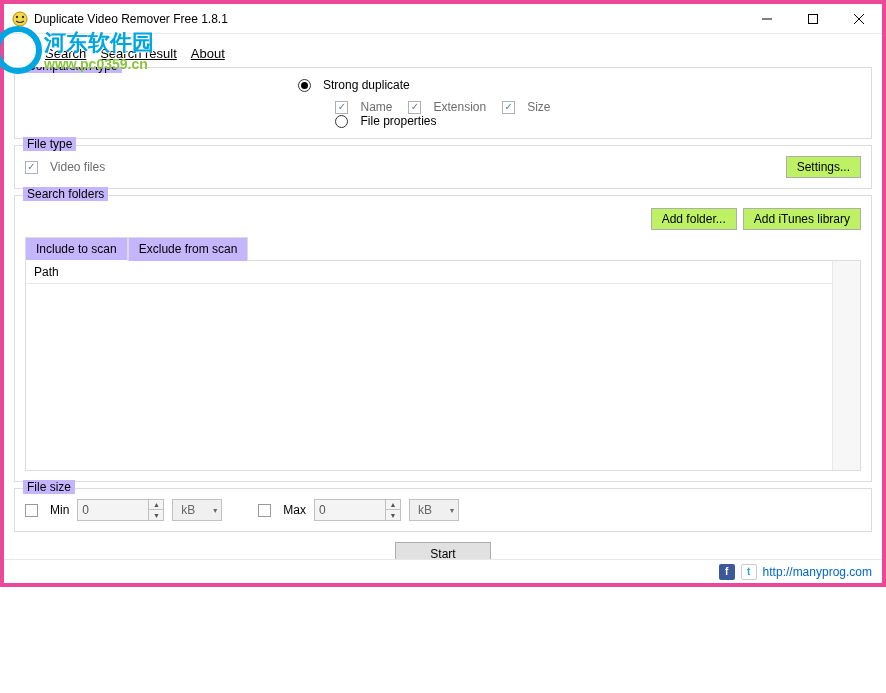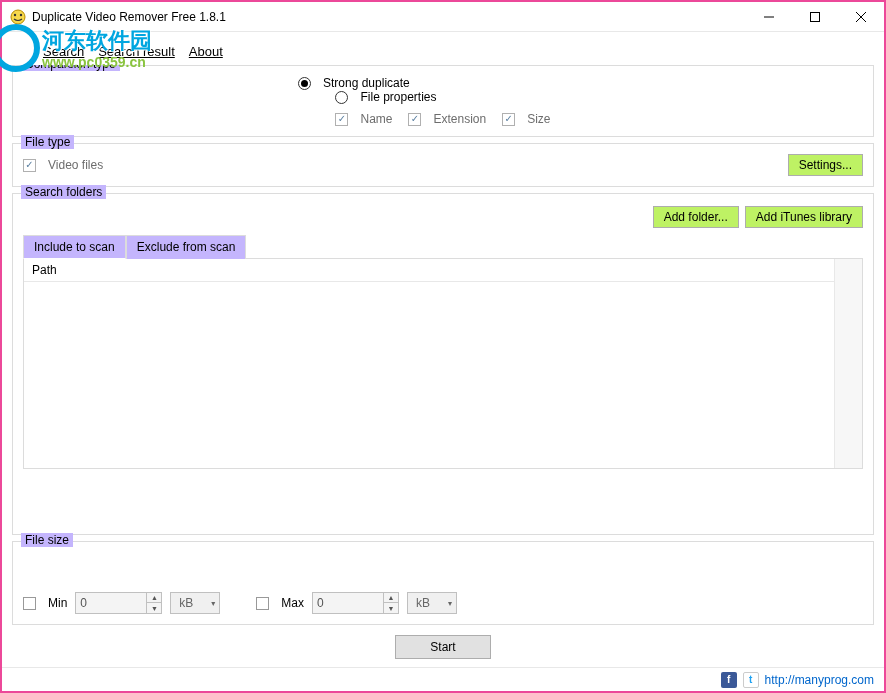--- a/index.html
+++ b/index.html
@@ -1,17 +1,17 @@
 <!DOCTYPE html>
 <html><head>
 <meta charset="utf-8">
 <style>
 * { box-sizing: border-box; font-family: "Microsoft YaHei", "Segoe UI", sans-serif; }
 body { margin: 0; background: #fff; font-size: 12px; color: #000; }
-.window { width: 886px; height: 693px; border: 2px solid #ec4899; display: flex; flex-direction: column; position: relative; }
+.window { width: 886px; height: 587px; border: 4px solid #ec4899; display: flex; flex-direction: column; position: relative; }
 
 .titlebar { height: 30px; background: #fff; display: flex; align-items: center; padding-left: 8px; border-bottom: 1px solid #e8e8e8; }
 .titlebar .app-icon { width: 16px; height: 16px; margin-right: 6px; display:inline-block; }
 .titlebar .title { font-size: 12px; flex: 1; }
 .win-controls { display: flex; align-items: stretch; height: 100%; }
 .win-btn { width: 46px; display: flex; align-items: center; justify-content: center; cursor: pointer; }
 
 .tabs-main { padding: 8px 8px 0 8px; position: relative; text-decoration: underline; }
 .tabs-row { display: flex; gap: 14px; padding: 4px 0 6px 8px; margin-left: 25px; }
 .tabs-row span { font-size: 13px; cursor: pointer; }
@@ -42,21 +42,21 @@
 .folder-buttons { display: flex; justify-content: flex-end; gap: 6px; margin-bottom: 6px; }
 
 .subtabs { display: flex; border-bottom: 1px solid #dcdcdc; }
 .subtab { padding: 4px 10px; border: 1px solid #dcdcdc; border-bottom: none; background: #c4b5fd; cursor: pointer; font-size: 12px; position: relative; top: 1px; }
 .subtab.active { background: #c4b5fd; border-bottom: 1px solid #fff; }
 
 .grid-area { border: 1px solid #dcdcdc; border-top: none; height: 210px; display: flex; background: #fff; }
 .grid-head { padding: 4px 8px; border-bottom: 1px solid #e8e8e8; background: #fff; flex:1; }
 .grid-right { width: 28px; border-left: 1px solid #e8e8e8; background: #f7f7f7; }
 
-.filesize-row { display: flex; align-items: center; gap: 8px; margin-top: 40px; }
+.filesize-row { display: flex; align-items: center; gap: 8px; }
 .spinner { display: flex; align-items: stretch; border: 1px solid #c0c0c0; background: #f4f4f4; height: 22px; }
 .spinner input { border: none; width: 70px; padding: 0 4px; background: #f4f4f4; font-size: 12px; outline: none; }
 .spinner .arrows { display: flex; flex-direction: column; border-left: 1px solid #c0c0c0; }
 .spinner .arrows span { width: 14px; height: 11px; font-size: 7px; display: flex; align-items: center; justify-content: center; color: #555; cursor: pointer; }
 .spinner .arrows span:first-child { border-bottom: 1px solid #c0c0c0; }
 .combo { display: flex; align-items: center; border: 1px solid #c0c0c0; background: #f0f0f0; height: 22px; padding: 0 4px 0 8px; width: 50px; justify-content: space-between; color: #666; }
 
 .start-row { display: flex; justify-content: center; padding: 4px 0 2px; }
 .start-btn { background: #e1e1e1; border: 1px solid #adadad; padding: 4px 34px; font-size: 12px; cursor: pointer; }
 
@@ -120,38 +120,38 @@
   <div class="content">
 
     <div class="fieldset">
       <span class="legend">Comparsion type</span>
       <div class="row" style="gap:0;flex-direction:column;">
         <div class="row" style="width:290px;">
           <span class="radio checked"></span>
           <span>Strong duplicate</span>
         </div>
         <div style="flex:1;">
-          <div class="row">
-            <span class="radio"></span>
-            <span>File properties</span>
-          </div>
           <div class="row" style="margin-top:8px; gap:16px;">
             <span class="row">
                 <span class="check checked disabled"></span>
                 <span class="disabled-text">Name</span>
               </span>
             <span class="row">
                 <span class="check checked disabled"></span>
                 <span class="disabled-text">Extension</span>
               </span>
             <span class="row">
                 <span class="check checked disabled"></span>
                 <span class="disabled-text">Size</span>
               </span>
           </div>
+          <div class="row">
+            <span class="radio"></span>
+            <span>File properties</span>
+          </div>
         </div>
       </div>
     </div>
 
     <div class="fieldset">
       <span class="legend">File type</span>
       <div class="filetype-row">
         <span class="row">
             <span class="check checked disabled"></span>
             <span class="disabled-text">Video files</span>

